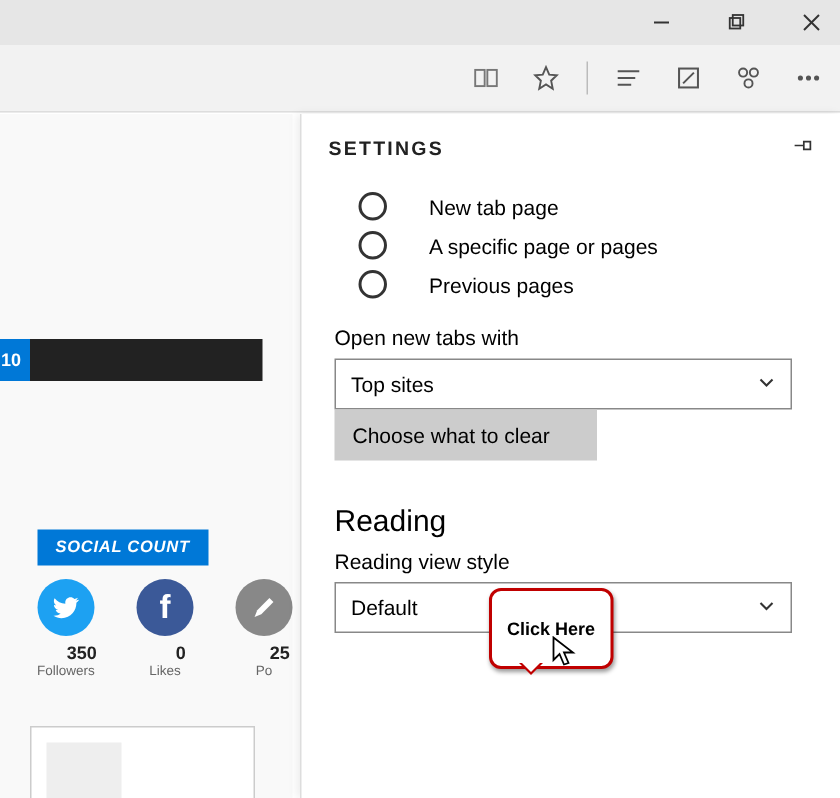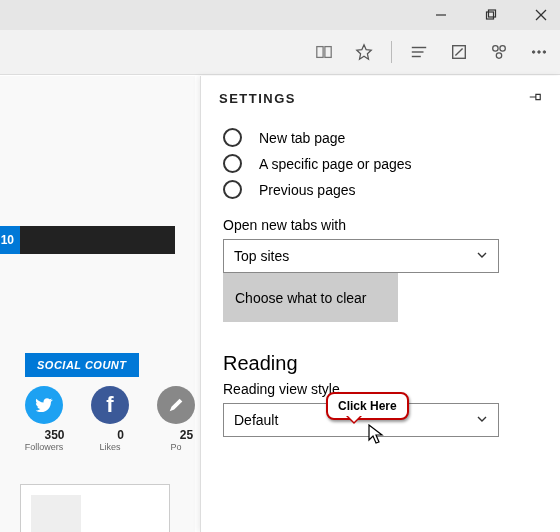--- a/index.html
+++ b/index.html
@@ -32,34 +32,34 @@
   .box-frame { position: absolute; top: 408px; left: 40px; width: 150px; height: 80px; border: 1px solid #ccc; background: #fff; }
   .box-inner { position: absolute; top: 10px; left: 10px; width: 50px; height: 58px; background: #eee; }
 
   
   .settings-panel { position: absolute; top: 0; right: 0; bottom: 0; width: 360px; background: #fff; border-left: 1px solid #ddd; padding: 0; box-shadow: -2px 0 6px rgba(0,0,0,0.08); }
   .settings-header { display: flex; align-items: center; justify-content: space-between; padding: 14px 18px 10px 18px; }
   .settings-title { font-size: 13px; letter-spacing: 1.5px; font-weight: 600; color: #222; }
   .pin-icon svg { width: 14px; height: 14px; }
 
   .settings-body { padding: 4px 22px 0 22px; }
-  .radio-row { display: flex; align-items: center; gap: 17px; margin: 7px 0; }
+  .radio-row { display: flex; align-items: center; gap: 28px; margin: 7px 16px; }
   .radio-circle { width: 19px; height: 19px; border: 2px solid #333; border-radius: 50%; flex-shrink: 0; }
   .radio-label { font-size: 14px; color: #000; }
 
   .section-label { font-size: 14px; color: #000; margin-top: 18px; margin-bottom: 6px; }
-  .dropdown { width: 276px; height: 34px; border: 1px solid #888; display: flex; align-items: center; justify-content: space-between; padding: 10px 10px; background: #fff; font-size: 14px; }
+  .dropdown { width: 305px; height: 34px; border: 1px solid #888; display: flex; align-items: center; justify-content: space-between; padding: 10px 10px; background: #fff; font-size: 14px; }
   .chev-down svg { width: 12px; height: 12px; }
 
-  .clear-btn { width: 175px; height: 49px; background: #ccc; border: none; text-align: left; padding: 0 12px; font-size: 14px; color: #000; display: flex; align-items: center; }
+  .clear-btn { width: 175px; height: 34px; background: #ccc; border: none; text-align: left; padding: 0 12px; font-size: 14px; color: #000; display: flex; align-items: center; }
 
   .reading-heading { font-size: 20px; font-weight: 400; margin-top: 30px; margin-bottom: 6px; }
 
   
-  .callout { position: absolute; top: 316px; left: 326px; background: #fff; border: 2px solid #c00000; border-radius: 8px; padding: 5px 10px; font-weight: bold; font-size: 12px; color: #000; box-shadow: 1px 2px 3px rgba(0,0,0,0.4); z-index: 20; }
+  .callout { position: absolute; top: 316px; left: 326px; background: #fff; border: 2px solid #c00000; border-radius: 8px; padding: 18px 10px; font-weight: bold; font-size: 12px; color: #000; box-shadow: 1px 2px 3px rgba(0,0,0,0.4); z-index: 20; }
   .callout::after { content: ""; position: absolute; left: 20px; bottom: -10px; width: 0; height: 0; border: 6px solid transparent; border-top-color: #fff; }
   .callout::before { content: ""; position: absolute; left: 18px; bottom: -14px; width: 0; height: 0; border: 8px solid transparent; border-top-color: #c00000; }
 
   .cursor { position: absolute; top: 348px; left: 368px; z-index: 21; }
   .cursor svg { width: 18px; height: 22px; }
 </style>
 </head>
 <body>
 
 <div class="window-titlebar">

